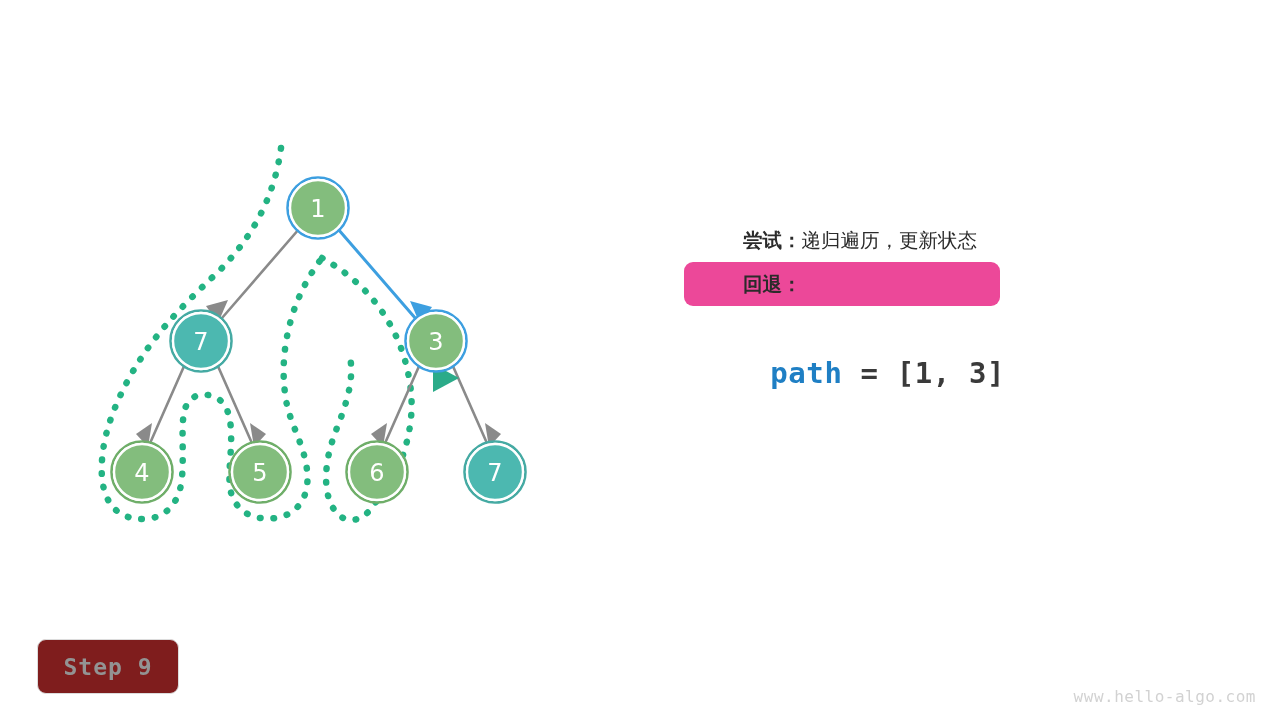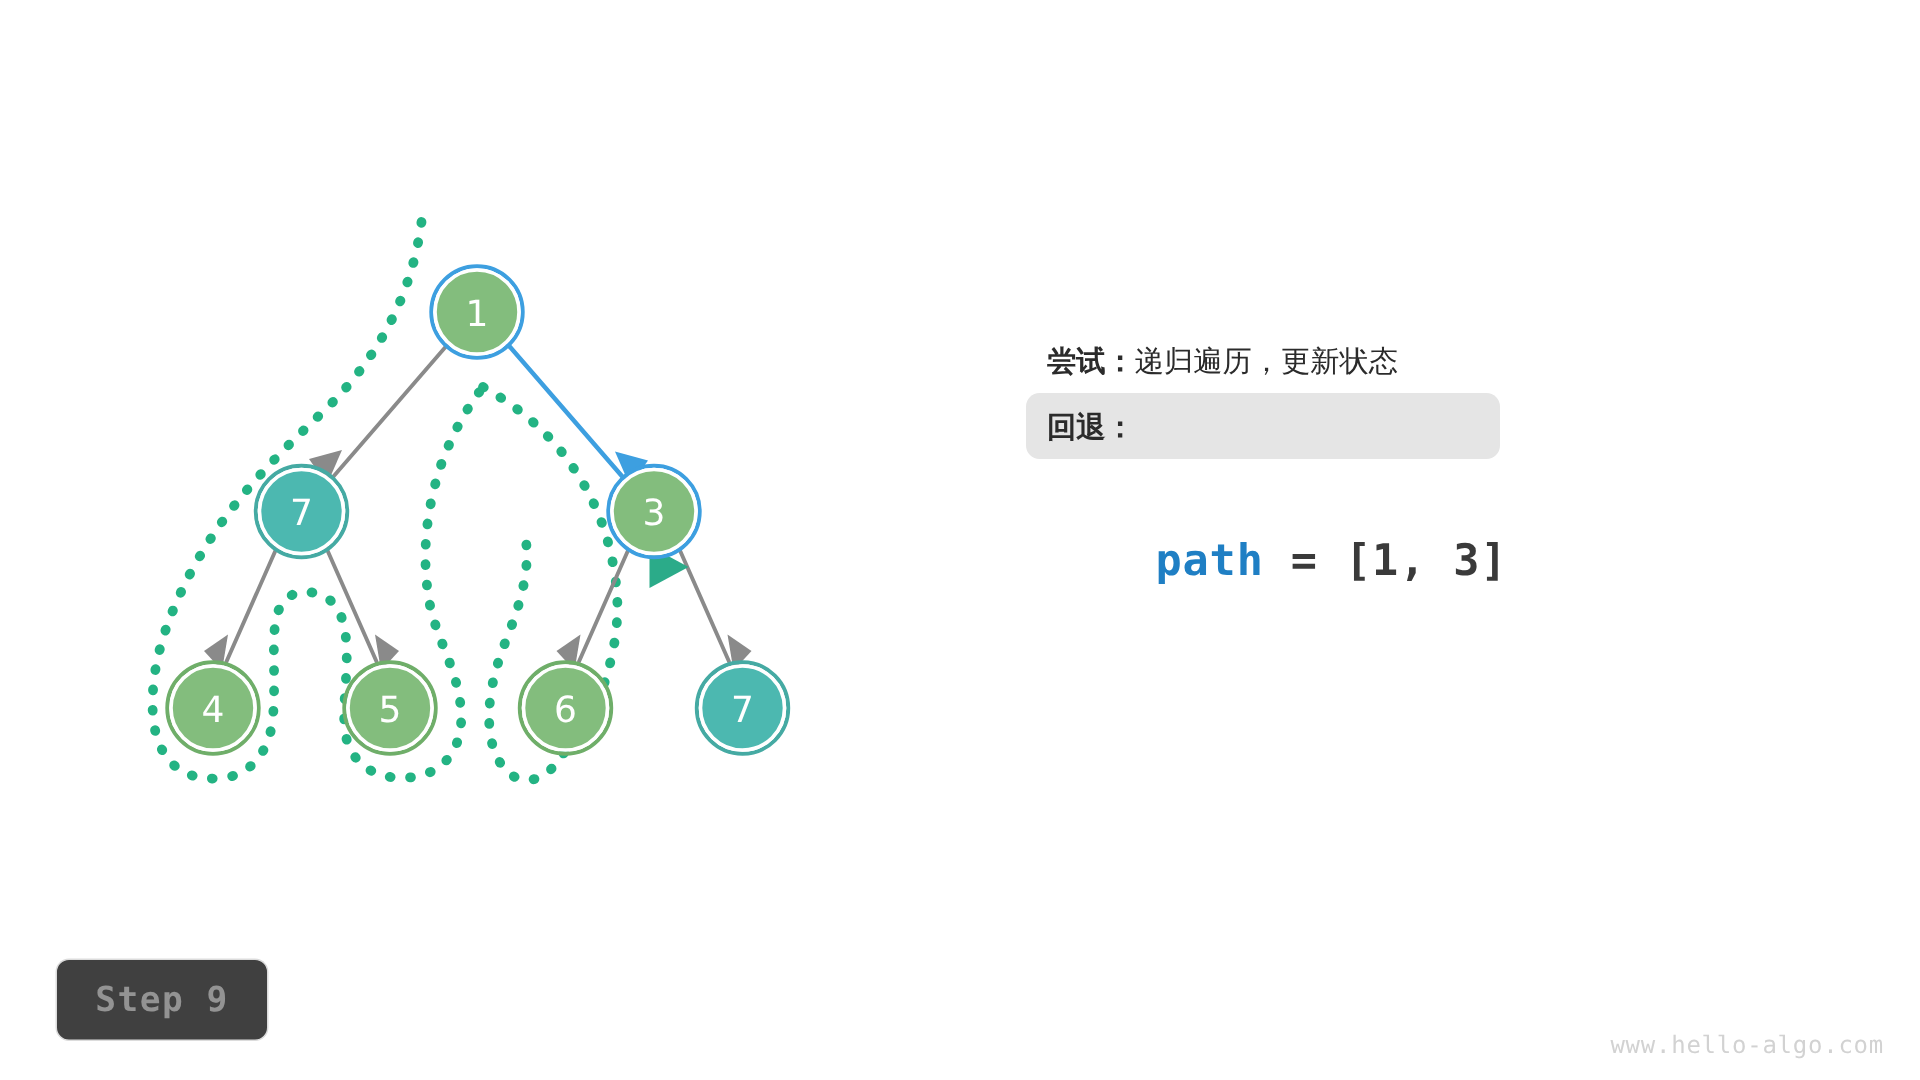--- a/index.html
+++ b/index.html
@@ -36,28 +36,29 @@
     display: flex;
     align-items: center;
     height: 44px;
     padding: 0 14px;
     margin-left: -14px;
     border-radius: 9px;
     box-sizing: border-box;
     width: 316px;
   }
   .legend-row.highlight {
-    background: #e5e5e5;
+    background: #ec4899;
   }
   .legend-key {
     font-family: "DejaVu Sans", sans-serif;
     font-weight: bold;
     font-size: 19.5px;
     color: #2b2b2b;
     white-space: pre;
+    margin-left: 45px;
   }
   .legend-val {
     font-family: "DejaVu Sans", sans-serif;
     font-size: 19.5px;
     color: #2b2b2b;
     white-space: pre;
   }
 
   .code-line {
     font-family: "DejaVu Sans Mono", monospace;
@@ -75,21 +76,21 @@
 
   
   #step-badge {
     position: absolute;
     left: 37px;
     top: 639px;
     width: 142px;
     height: 55px;
     border: 1px solid #dcdcdc;
     border-radius: 9px;
-    background: #404040;
+    background: #7f1d1d;
     display: flex;
     align-items: center;
     justify-content: center;
     box-sizing: border-box;
   }
   #step-badge span {
     font-family: "DejaVu Sans Mono", monospace;
     font-size: 23px;
     font-weight: bold;
     color: #939393;

